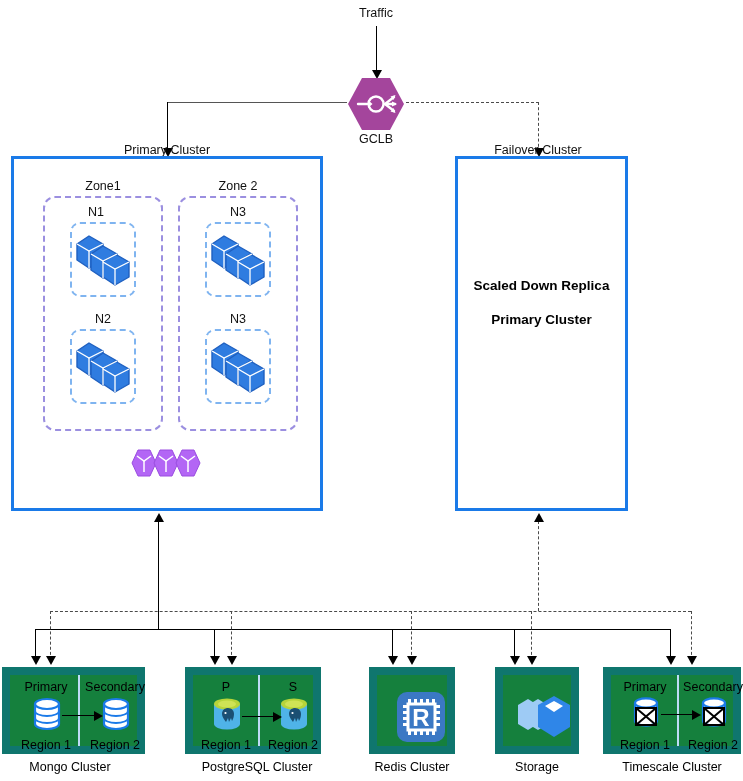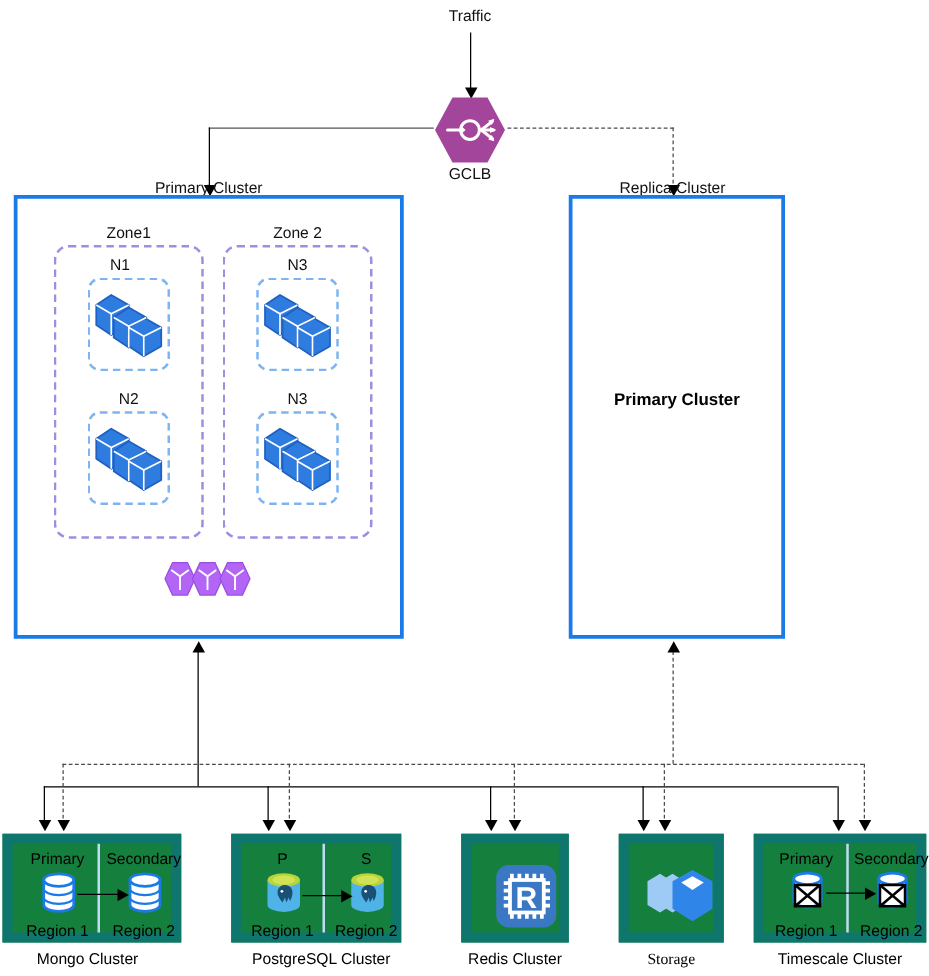--- a/index.html
+++ b/index.html
@@ -176,22 +176,23 @@
         <polyline points="7,9 14,14 21,9"></polyline>
           <line x1="14" y1="14" x2="14" y2="25"></line>
         <polyline points="29,9 36,14 43,9"></polyline>
           <line x1="36" y1="14" x2="36" y2="25"></line>
         <polyline points="51,9 58,14 65,9"></polyline>
           <line x1="58" y1="14" x2="58" y2="25"></line>
       </g>
     </svg>
   </div>
 
-  <div class="lbl c" style="left:538px;top:143px;">Replica Cluster</div>
+  <div class="lbl c" style="left:538px;top:143px;">Failover Cluster</div>
   <div class="cluster-box" style="left:455px;top:156px;width:173px;height:355px;">
+    <div class="ftitle" style="top:118px;">Scaled Down Replica</div>
     <div class="ftitle" style="top:152px;">Primary Cluster</div>
   </div>
 
   <div class="ln-h dash" style="left:50px;top:611px;width:641px;"></div>
   <div class="ln-v dash" style="left:538px;top:521px;height:90px;"></div>
   <div class="arrow-u" style="left:538.8px;top:513px;"></div>
 
   <div class="ln-h blk" style="left:35px;top:629px;width:635px;"></div>
   <div class="ln-v blk" style="left:158px;top:521px;height:108px;"></div>
   <div class="arrow-u" style="left:158.8px;top:513px;"></div>
@@ -322,21 +323,21 @@
       <svg width="60" height="58" viewBox="0 0 60 58">
         <g fill="#9ecbf5">
           <polygon points="4,16 14,10 22,15 22,36 14,41 4,35"></polygon>
           <polygon points="14,16 24,10 32,15 32,36 24,41 14,35"></polygon>
         </g>
         <polygon points="24,16 40,7 56,16 56,38 40,48 24,38" fill="#2f86e8"></polygon>
         <polygon points="31,17 40,12 49,17 40,23" fill="#ffffff"></polygon>
       </svg>
     </div>
   </div>
-  <div class="cap" style="left:537px;top:760px;font-family:Liberation Serif, serif;">Storage</div>
+  <div class="cap" style="left:537px;top:760px;">Storage</div>
 
   <div class="store-box" style="left:603px;top:667px;width:138px;height:87px;">
     <div class="store-split" style="left:66px;"></div>
     <div class="store-label" style="left:34px;top:5px;">Primary</div>
     <div class="store-label" style="left:102px;top:5px;">Secondary</div>
     <div class="store-label" style="left:34px;top:63px;">Region 1</div>
     <div class="store-label" style="left:102px;top:63px;">Region 2</div>
     <div style="position:absolute;left:20px;top:21px;">
       <svg width="30" height="34" viewBox="0 0 30 34">
         <g fill="#ffffff" stroke="#1a7ae8" stroke-width="2.2">

